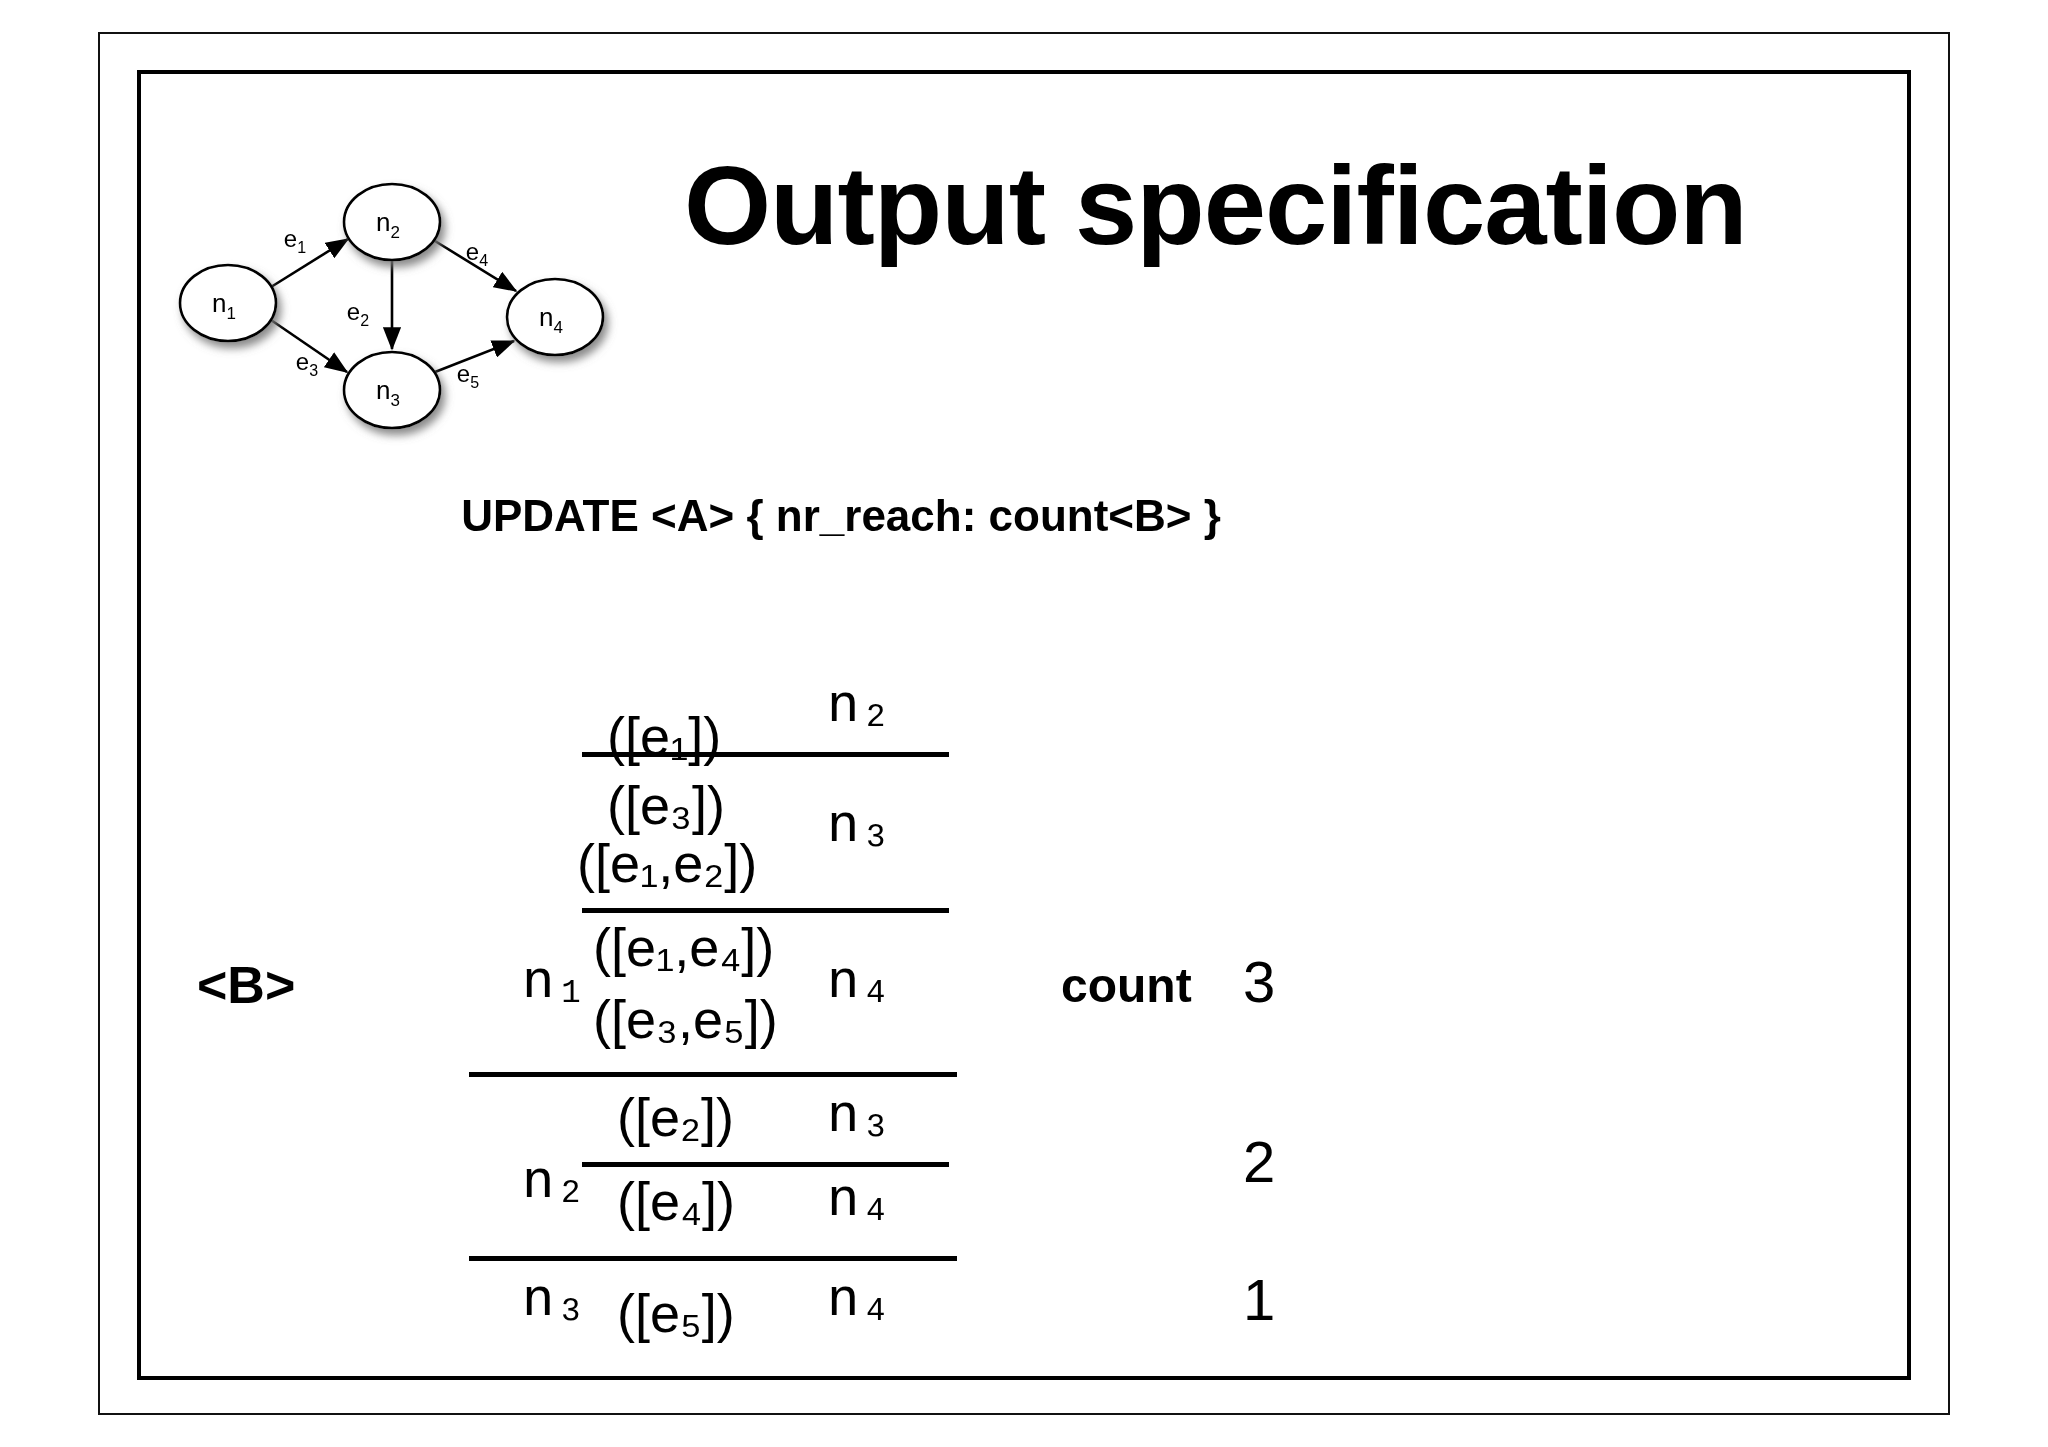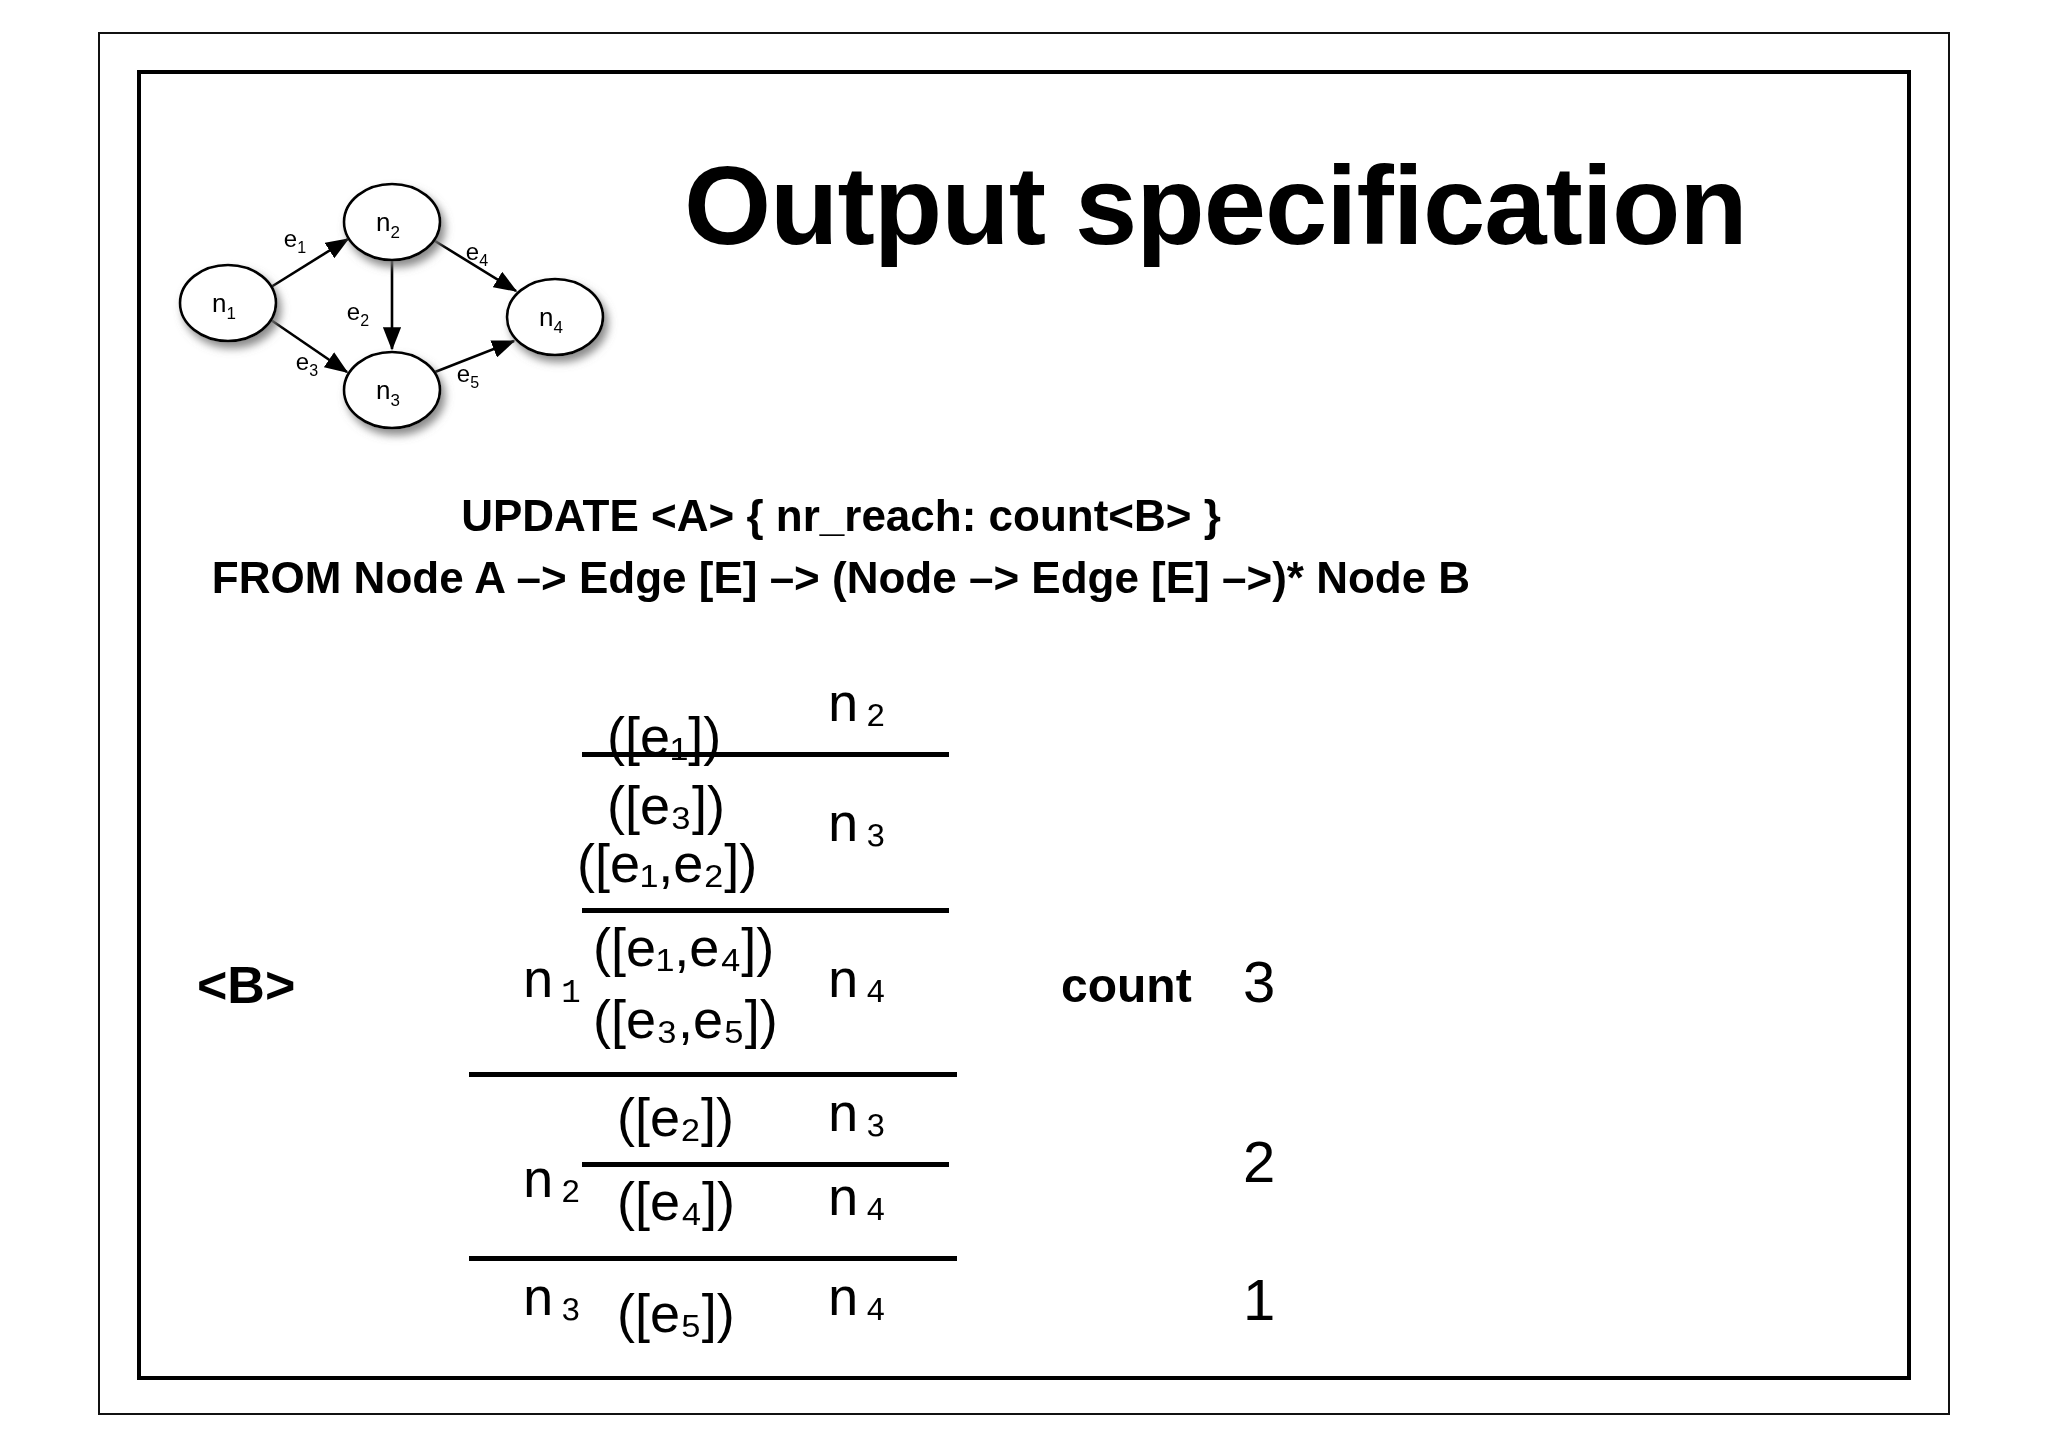--- a/index.html
+++ b/index.html
@@ -87,21 +87,20 @@
       <text x="208" y="160">e<tspan font-size="16" dy="6">2</tspan></text>
       <text x="157" y="210">e<tspan font-size="16" dy="6">3</tspan></text>
       <text x="327" y="100">e<tspan font-size="16" dy="6">4</tspan></text>
       <text x="318" y="222">e<tspan font-size="16" dy="6">5</tspan></text>
     </g>
   </svg>
 </div>
 
 <div id="query-block">
   <div class="query-line">UPDATE &lt;A&gt; { nr_reach: count&lt;B&gt; }</div>
-  <div class="query-line">FROM Node A –&gt; Edge [E] –&gt; (Node –&gt; Edge [E] –&gt;)* Node B</div>
 </div>
 
 <div id="result-table">
 
   <div class="bracket-label" style="left:60px;top:265px;">&lt;B&gt;</div>
 
   <div class="countlabel abs" style="left:924px;top:268px;">count</div>
 
   <div class="nlight abs" style="left:385px;top:262px;">n₁</div>
 

